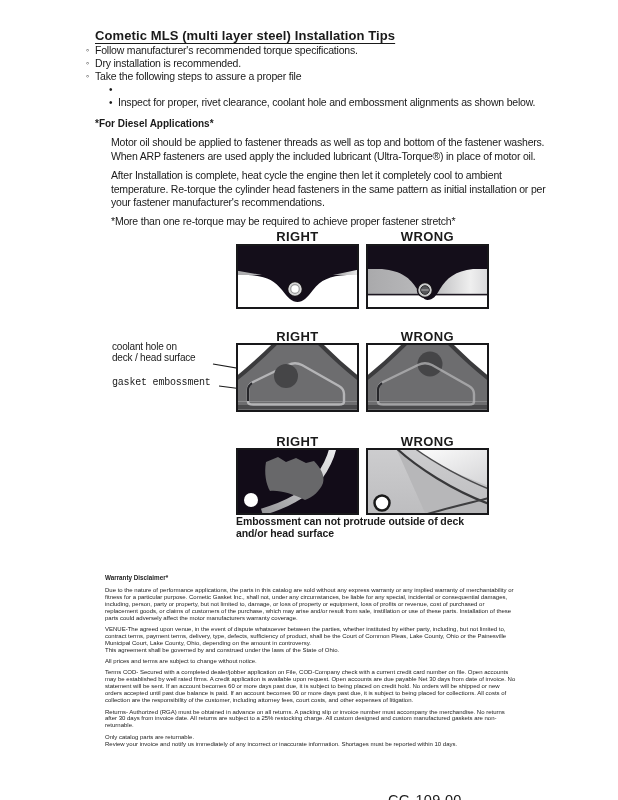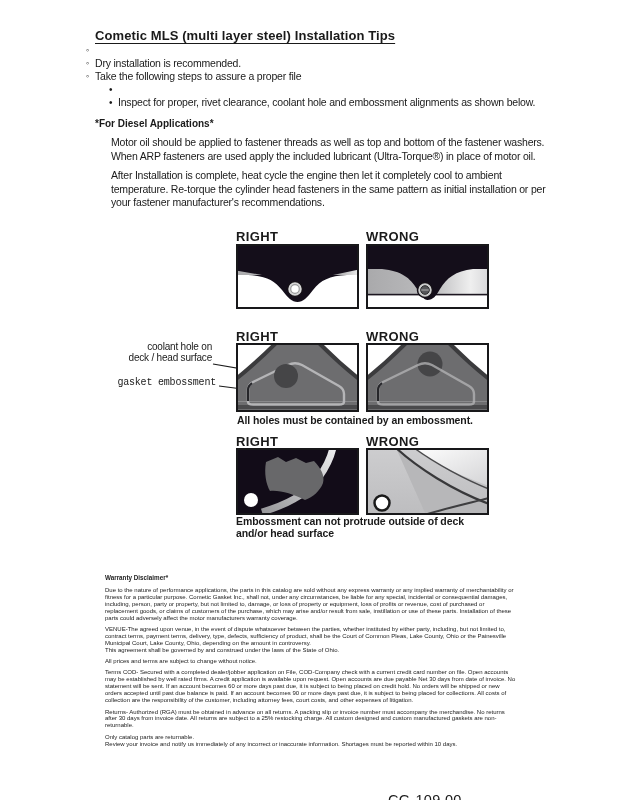--- a/index.html
+++ b/index.html
@@ -16,44 +16,45 @@
   .bullets { position:absolute; left:86px; top:44px; width:515px; font-size:10.5px; letter-spacing:-0.2px; line-height:13px; }
   .brow { display:flex; }
   .brow .mk { width:9px; flex:0 0 9px; font-size:9px; }
   .brow.sub { margin-left:23px; }
   .brow.sub .mk { font-size:10px; }
   
   .diesel { position:absolute; left:95px; top:117px; width:465px; font-size:10.5px; letter-spacing:-0.2px; line-height:13.4px; }
   .diesel h2 { margin:0 0 6px 0; font-size:10px; font-weight:700; letter-spacing:0; }
   .diesel p { margin:0 0 6px 16px; }
   
-  .figlabel { position:absolute; width:123px; font-size:13px; font-weight:600; letter-spacing:.4px; }
+  .figlabel { position:absolute; width:123px; text-align:center; font-size:13px; font-weight:600; letter-spacing:.4px; }
   .figbox { position:absolute; width:123px; }
   .figbox svg { display:block; }
   .caption { position:absolute; font-size:10.5px; font-weight:700; letter-spacing:-0.1px; line-height:11.5px; white-space:pre-line; }
   
-  .ann { position:absolute; font-size:10px; letter-spacing:-0.2px; line-height:11px; text-align:right; white-space:pre-line; }
+  .ann { position:absolute; font-size:10px; letter-spacing:-0.2px; line-height:11px; white-space:pre-line; }
   .leader { position:absolute; left:100px; top:330px; }
   
   .disc { position:absolute; left:105px; top:575px; width:412px; font-size:6px; line-height:6.9px; letter-spacing:0; color:#222; }
   .disc h3 { margin:0 0 5px 0; font-size:6.3px; font-weight:700; }
   .disc p { margin:0 0 4.5px 0; white-space:pre-line; }
   
   .footer-code { position:absolute; left:388px; top:756px; font-size:14.5px; letter-spacing:.3px;margin-top:36px; }
 </style>
 </head>
 <body>
 
 <div class="page">
 
   <h1 class="title">Cometic MLS (multi layer steel) Installation Tips</h1>
 
   <div class="bullets">
     <div class="brow">
         <span class="mk">◦</span>
+        <span>Follow manufacturer's recommended torque specifications.</span>
       </div>
     <div class="brow">
         <span class="mk">◦</span>
         <span>Dry installation is recommended.</span>
       </div>
     <div class="brow">
         <span class="mk">◦</span>
         <span>Take the following steps to assure a proper file</span>
       </div>
     <div class="brow sub">
@@ -62,20 +63,21 @@
     <div class="brow sub">
         <span class="mk">•</span>
         <span>Inspect for proper, rivet clearance, coolant hole and embossment alignments as shown below.</span>
       </div>
   </div>
 
   <div class="diesel">
     <h2>*For Diesel Applications*</h2>
     <p>Motor oil should be applied to fastener threads as well as top and bottom of the fastener washers. When ARP fasteners are used apply the included lubricant (Ultra-Torque®) in place of motor oil.</p>
     <p>After Installation is complete, heat cycle the engine then let it completely cool to ambient temperature. Re-torque the cylinder head fasteners in the same pattern as initial installation or per your fastener manufacturer's recommendations.</p>
+    <p>*More than one re-torque may be required to achieve proper fastener stretch*</p>
   </div>
 
   <div class="figlabel" style="left:236px; top:229px;">RIGHT</div>
   <div class="figlabel" style="left:366px; top:229px;">WRONG</div>
 
   <div class="figbox" style="left:236px; top:244px;">
     <svg width="123" height="65" viewBox="0 0 123 65">
       <defs>
         <linearGradient id="f1rg" x1="0" y1="0" x2="1" y2="0">
           <stop offset="0" stop-color="#9a9a9c"></stop>
@@ -153,21 +155,20 @@
       <path d="M83,0 C97,14 113,28 123,36" stroke="#3b3b3d" stroke-width="4" fill="none"></path>
       <rect x="0" y="62" width="123" height="4" fill="#4a4a4c"></rect>
       <line x1="0" y1="58.5" x2="123" y2="58.5" stroke="#8a8a8c" stroke-width="1"></line>
       <circle cx="64" cy="21" r="12.5" fill="#454547"></circle>
       <path d="M12,59 L12,46 Q12,42 17,39 L52,22 Q59,18.5 66,22 L103,43 Q108,46 108,51 L108,59 Q108,61.5 103,61.5 L17,61.5 Q12,61.5 12,59 Z" fill="none" stroke="#b5b5b7" stroke-width="2.4" stroke-opacity="0.75"></path>
       <path d="M12,58 L12,46 Q12,43 16,40" fill="none" stroke="#26262a" stroke-width="2"></path>
       <rect x="1" y="1" width="121" height="67" fill="none" stroke="#18181a" stroke-width="2"></rect>
     </svg>
   </div>
 
-  <div class="caption" style="left:237px; top:415px;">All holes must be contained by an embossment.</div>
 
   <div class="figlabel" style="left:236px; top:434px;">RIGHT</div>
   <div class="figlabel" style="left:366px; top:434px;">WRONG</div>
 
   <div class="figbox" style="left:236px; top:448px;">
     <svg width="123" height="67" viewBox="0 0 123 67">
       <defs>
         <linearGradient id="f3rb" x1="1" y1="0" x2="0" y2="1">
           <stop offset="0" stop-color="#ececee"></stop>
             <stop offset="1" stop-color="#97979a"></stop>

